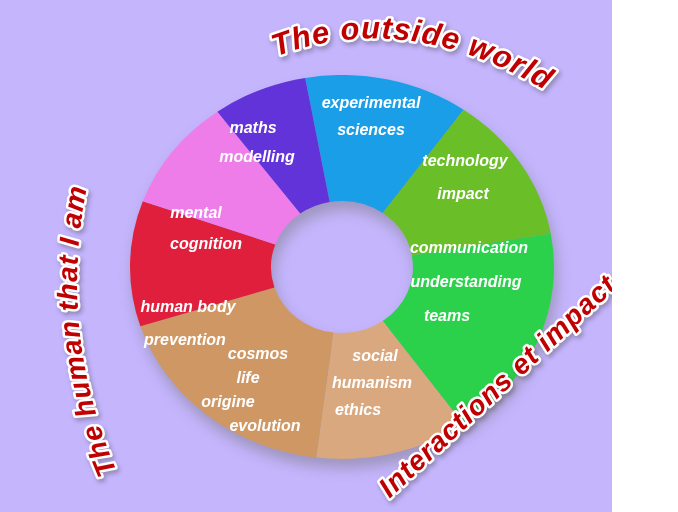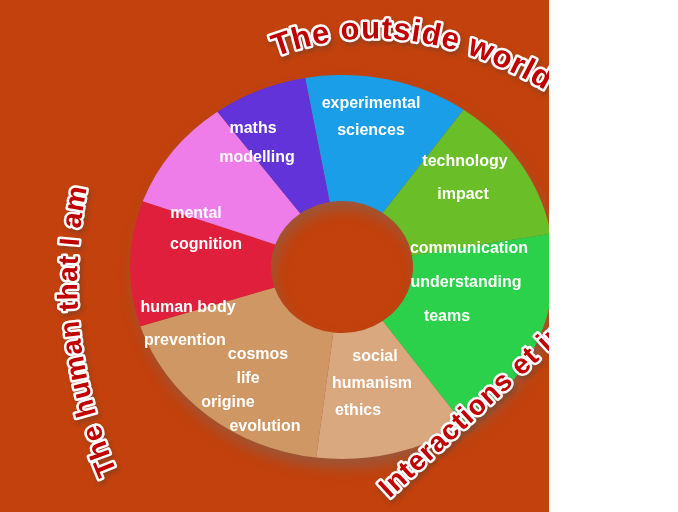--- a/index.html
+++ b/index.html
@@ -1,22 +1,23 @@
 <!DOCTYPE html>
 <html><head>
 <meta charset="utf-8">
 <style>
   html, body { margin: 0; padding: 0; background: #ffffff; }
   .canvas {
     position: relative;
-    width: 549px;
+    width: 612px;
     height: 512px;
-    background: #c2410c;
+    background: #c4b5fd;
     overflow: hidden;
     font-family: "Liberation Sans", "DejaVu Sans", sans-serif;
+    font-style: italic;
   }
   svg { display: block; }
   #segments { filter: drop-shadow(3px 9px 7px rgba(110,110,110,0.45)); }
   .seg-label {
     font-family: "Liberation Sans", "DejaVu Sans", sans-serif;
     font-size: 16px;
     font-weight: 700;
     fill: #ffffff;
     text-anchor: middle;
   }

